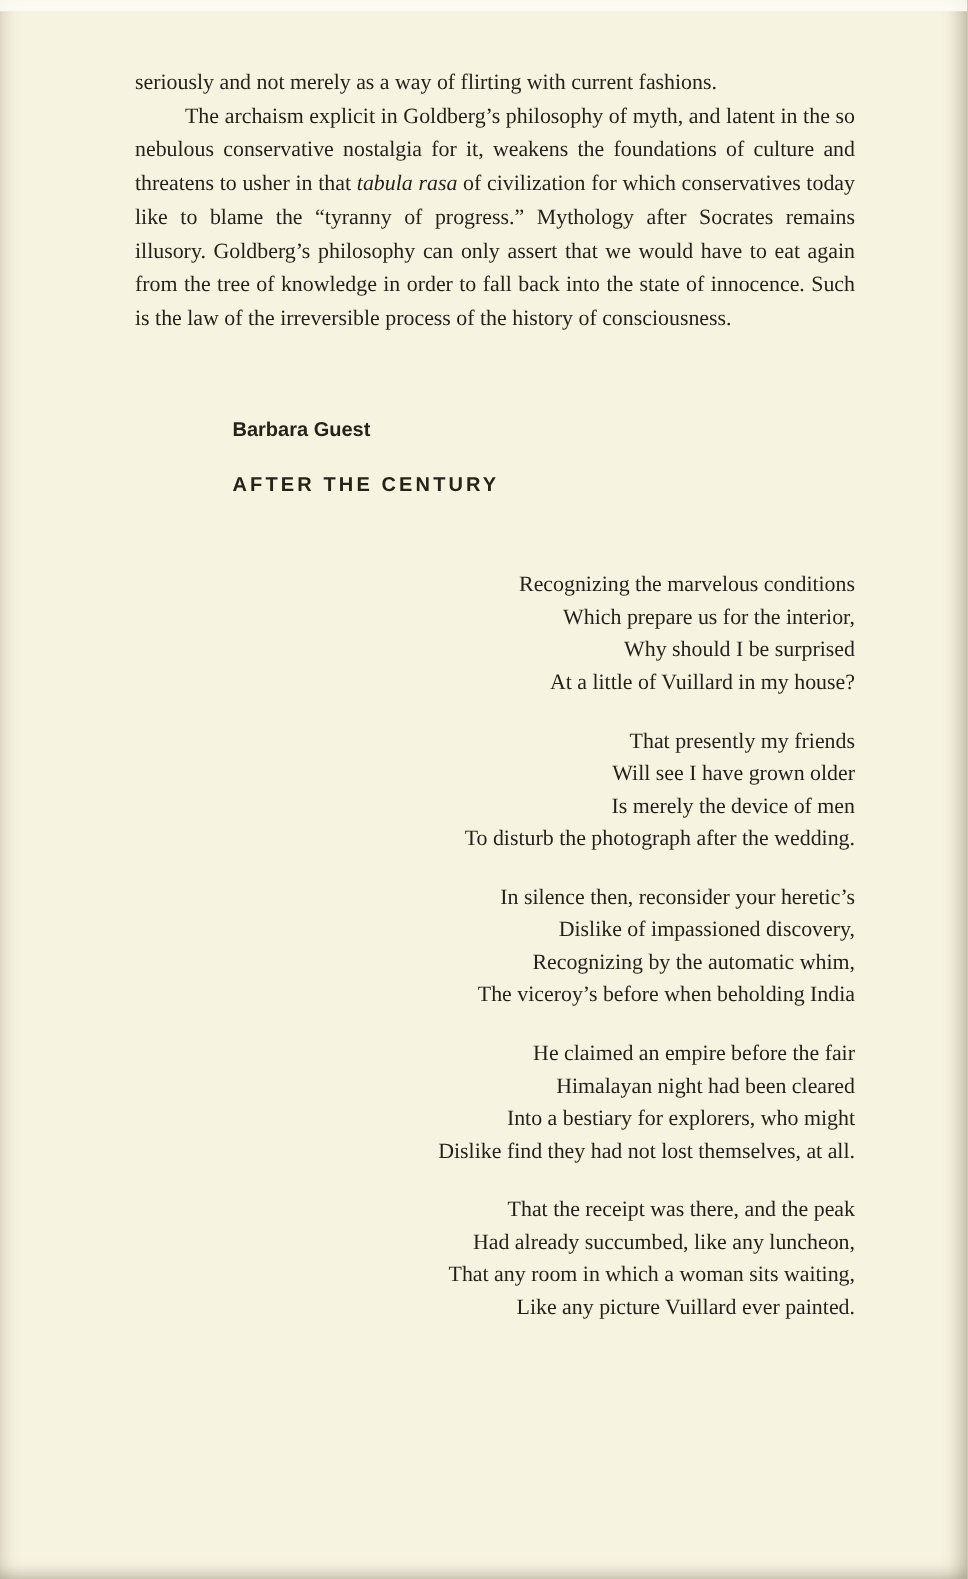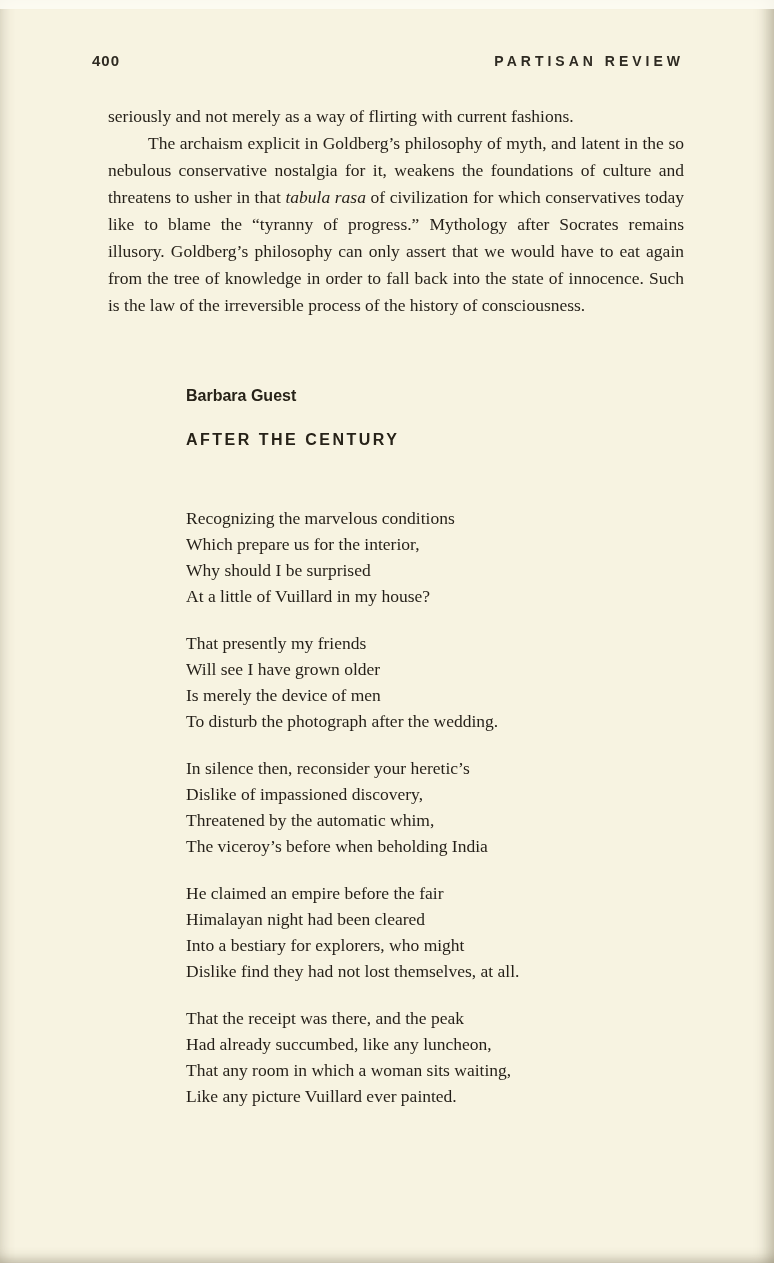--- a/index.html
+++ b/index.html
@@ -92,37 +92,34 @@
     padding-left: 94px;
   }
   .poem {
     margin-top: 56px;
     padding-left: 94px;
     color: #241f18;
     font-size: 17.5px;
   }
   .stanza {
     margin-bottom: 21px;
+    text-align: right;
   }
   .poem-line {
     line-height: 26px;
   }
 </style>
 </head>
 <body>
 
 <div class="page">
   <div class="top-scan-strip"></div>
 
   <div class="content">
 
-    <div class="running-head">
-      <span class="page-number">400</span>
-      <span class="journal-title">PARTISAN REVIEW</span>
-    </div>
 
     <div class="essay">
       <p class="first">seriously and not merely as a way of flirting with current fashions.</p>
       <p class="indent"><span>The archaism explicit in Goldberg’s philosophy of myth, and latent in the so nebulous conservative nostalgia for it, weakens the foundations of culture and threatens to usher in that </span><em>tabula rasa</em><span> of civilization for which conservatives today like to blame the “tyranny of progress.” Mythology after Socrates remains illusory. Goldberg’s philosophy can only assert that we would have to eat again from the tree of knowledge in order to fall back into the state of innocence. Such is the law of the irreversible process of the history of consciousness.</span></p>
     </div>
 
     <div class="poem-author">Barbara Guest</div>
     <div class="poem-title">AFTER THE CENTURY</div>
 
     <div class="poem">
@@ -137,21 +134,21 @@
       <div class="stanza">
         <div class="poem-line">That presently my friends</div>
         <div class="poem-line">Will see I have grown older</div>
         <div class="poem-line">Is merely the device of men</div>
         <div class="poem-line">To disturb the photograph after the wedding.</div>
       </div>
 
       <div class="stanza">
         <div class="poem-line">In silence then, reconsider your heretic’s</div>
         <div class="poem-line">Dislike of impassioned discovery,</div>
-        <div class="poem-line">Threatened by the automatic whim,</div>
+        <div class="poem-line">Recognizing by the automatic whim,</div>
         <div class="poem-line">The viceroy’s before when beholding India</div>
       </div>
 
       <div class="stanza">
         <div class="poem-line">He claimed an empire before the fair</div>
         <div class="poem-line">Himalayan night had been cleared</div>
         <div class="poem-line">Into a bestiary for explorers, who might</div>
         <div class="poem-line">Dislike find they had not lost themselves, at all.</div>
       </div>
 

